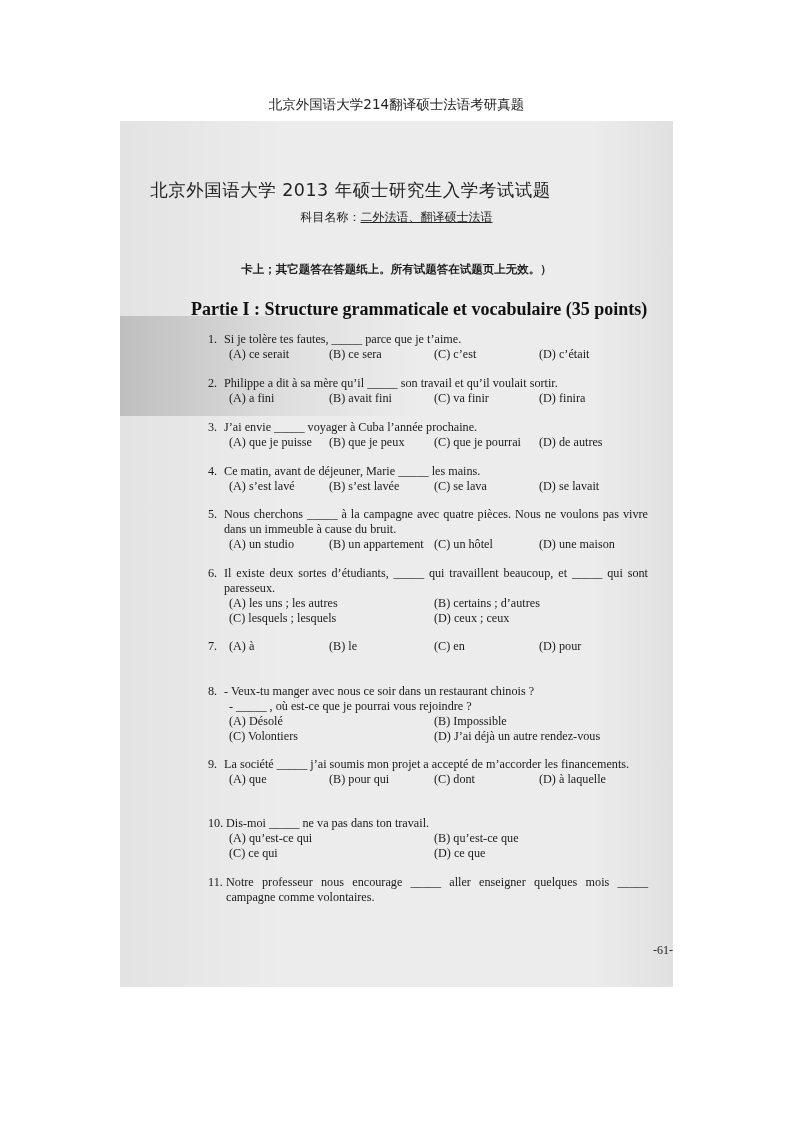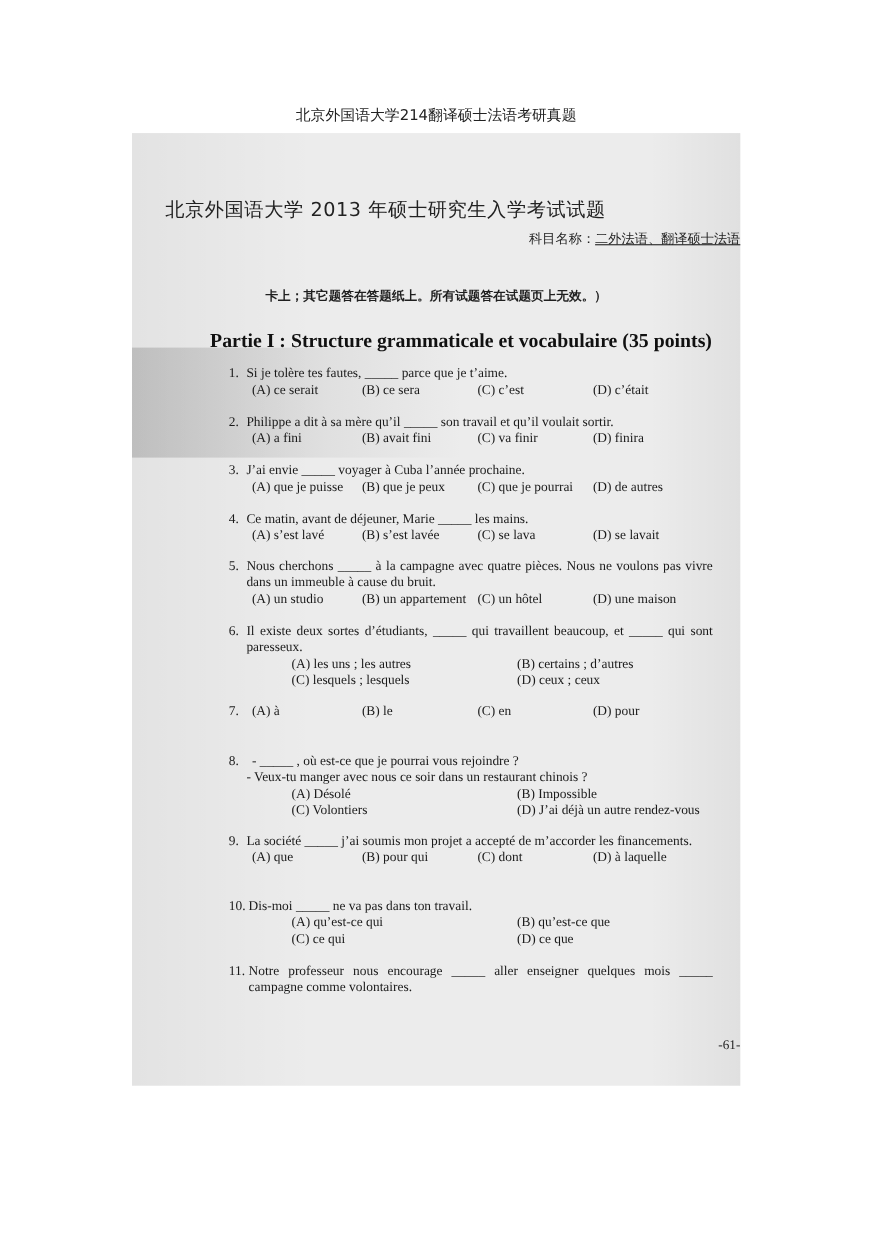--- a/index.html
+++ b/index.html
@@ -18,21 +18,21 @@
   }
   .shadow-band {
     position:absolute; left:0; top:195px; width:300px; height:100px;
     background:linear-gradient(90deg, rgba(60,60,60,0.22), rgba(120,120,120,0.10) 60%, rgba(0,0,0,0));
   }
   .exam-title {
     position:absolute; top:57px; left:0; width:461px; text-align:center;
     font-family:"DejaVu Sans","Liberation Sans",sans-serif; font-size:17.5px; color:#222; letter-spacing:0.5px;
   }
   .subject {
-    position:absolute; top:88px; left:0; width:553px; text-align:right;
+    position:absolute; top:88px; left:0; width:553px; text-align:center;
     font-family:"DejaVu Sans","Liberation Sans",sans-serif; font-size:12px; color:#222;
   }
   .subject .val { text-decoration:underline; }
   .instr {
     position:absolute; left:20px; width:513px; text-align:center;
     font-family:"DejaVu Sans","Liberation Sans",sans-serif; font-size:11.5px; font-weight:bold; color:#1f1f1f;
   }
   .instr1 { top:115px; }
   .instr2 { top:141px;text-align:center; }
   .part-title {
@@ -41,21 +41,21 @@
   }
   .q {
     position:absolute; left:88px; width:440px;
     font-family:"Liberation Serif","DejaVu Serif",serif; font-size:12.2px; line-height:15px; color:#1a1a1a;
   }
   .q .num { position:absolute; left:0; top:0; }
   .q .stem { margin-left:16px; text-align:justify; }
   .q .opts { margin-left:21px; position:relative; height:15px; }
   .q .opts span { position:absolute; top:0; white-space:nowrap; }
   .q .opts2 { margin-left:21px; position:relative; height:15px; }
-  .q .opts2 span { position:absolute; top:0; white-space:nowrap;margin-left:36px; }
+  .q .opts2 span { position:absolute; top:0; white-space:nowrap; }
   .page-num {
     position:absolute; top:822px; left:0; width:553px; text-align:right;
     font-family:"Liberation Serif","DejaVu Serif",serif; font-size:12px; color:#222;
   }
 </style>
 </head>
 <body>
 
 <div class="doc-caption">北京外国语大学214翻译硕士法语考研真题</div>
 
@@ -143,22 +143,22 @@
     <div class="opts">
       <span style="left:0">(A) à</span>
       <span style="left:100px">(B) le</span>
       <span style="left:205px">(C) en</span>
       <span style="left:310px">(D) pour</span>
     </div>
   </div>
 
   <div class="q" style="top:563px">
     <span class="num">8.</span>
+    <div class="stem">- Veux-tu manger avec nous ce soir dans un restaurant chinois ?</div>
     <div class="stem" style="margin-left:21px">- _____ , où est-ce que je pourrai vous rejoindre ?</div>
-    <div class="stem">- Veux-tu manger avec nous ce soir dans un restaurant chinois ?</div>
     <div class="opts2">
       <span style="left:0">(A) Désolé</span>
       <span style="left:205px">(B) Impossible</span>
     </div>
     <div class="opts2">
       <span style="left:0">(C) Volontiers</span>
       <span style="left:205px">(D) J’ai déjà un autre rendez-vous</span>
     </div>
   </div>
 

